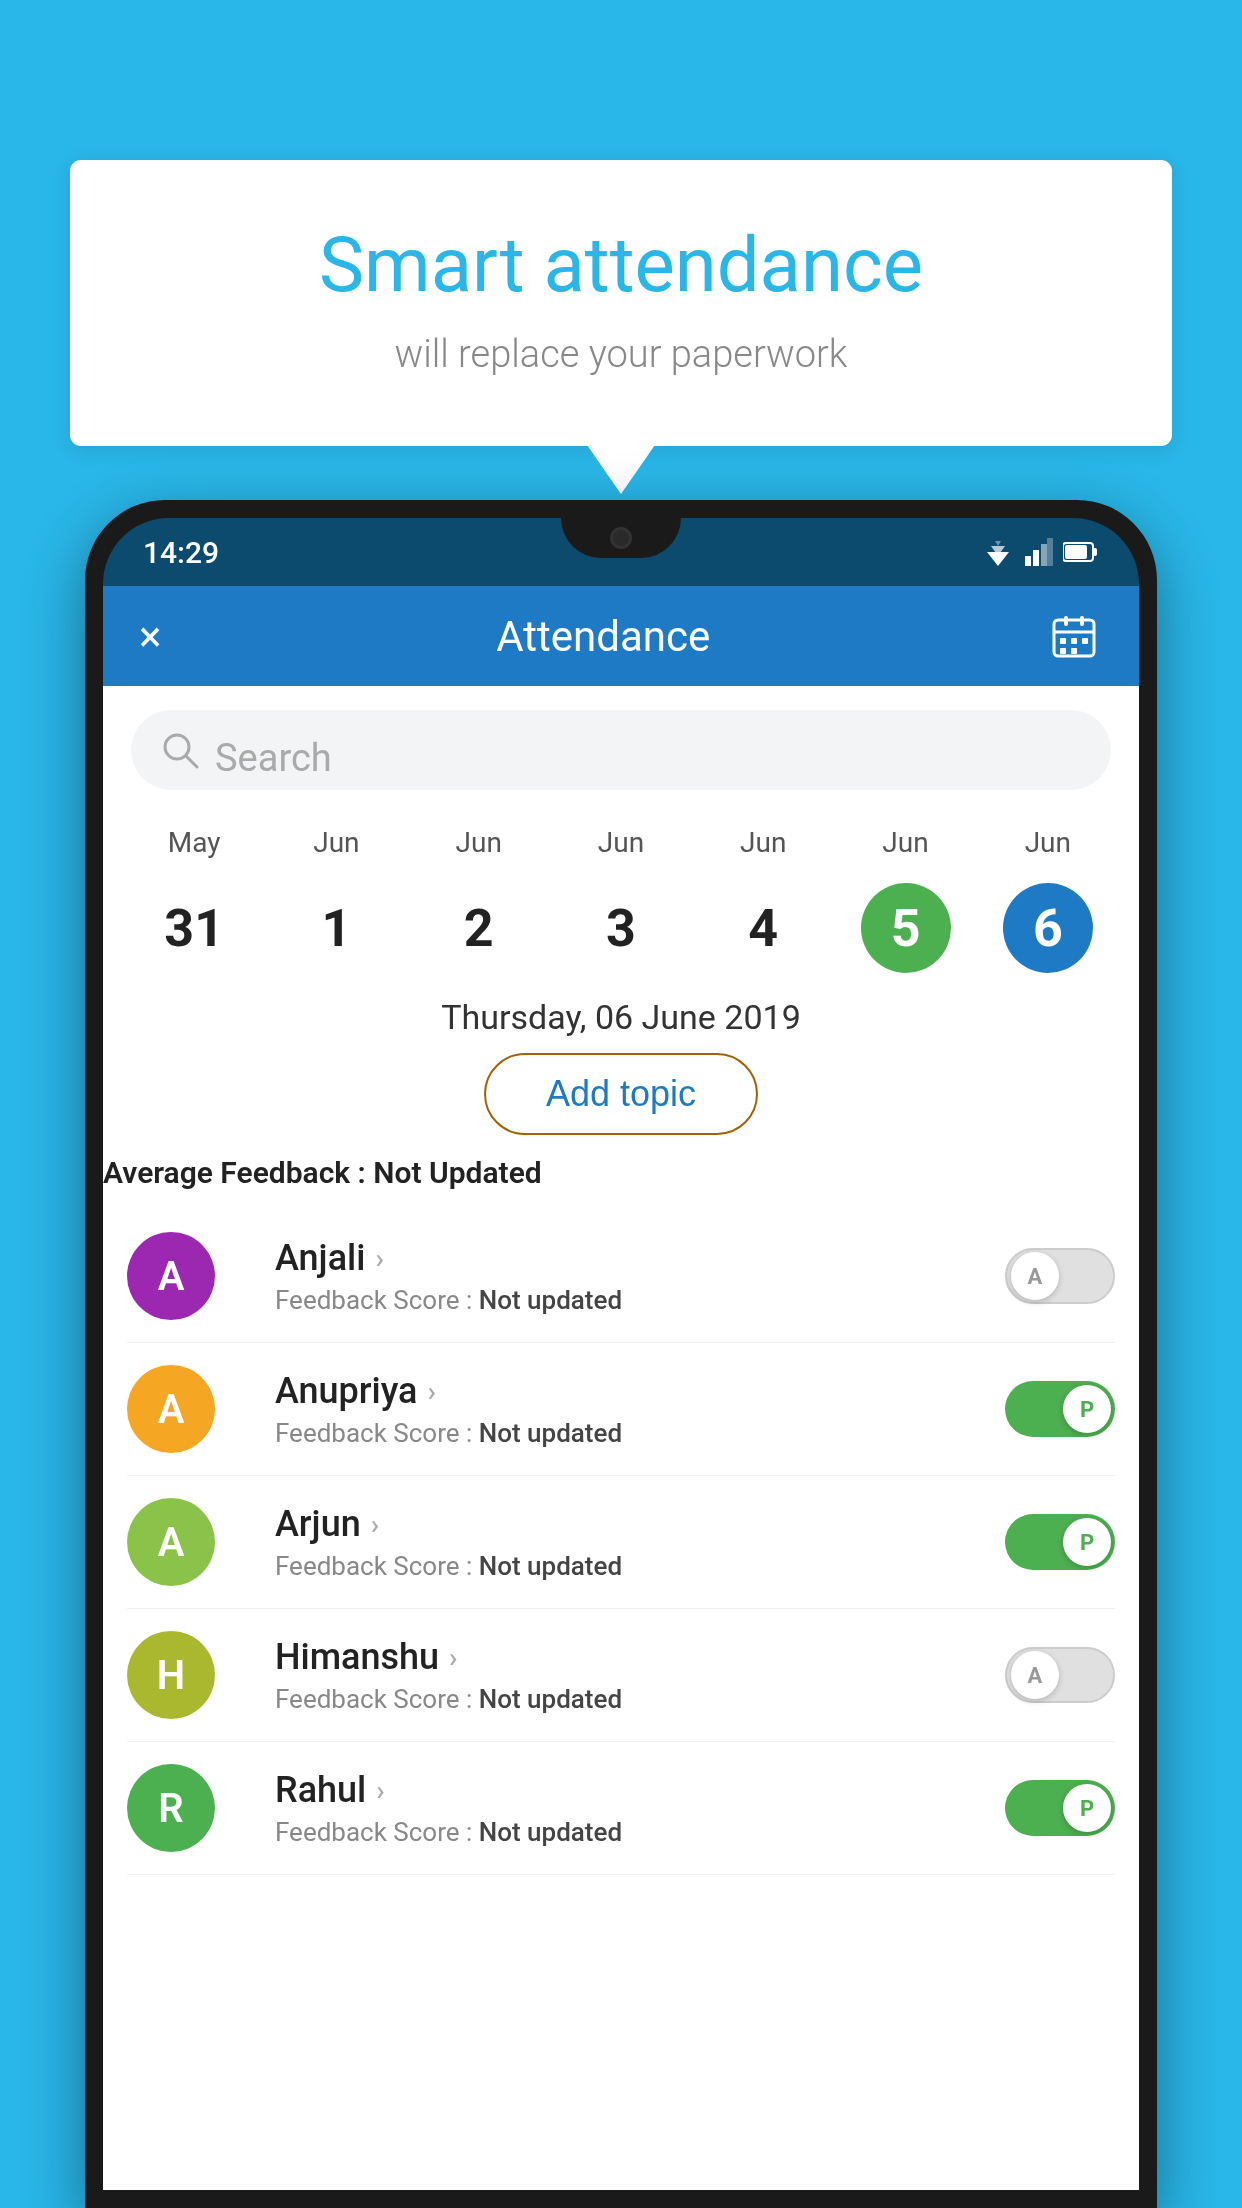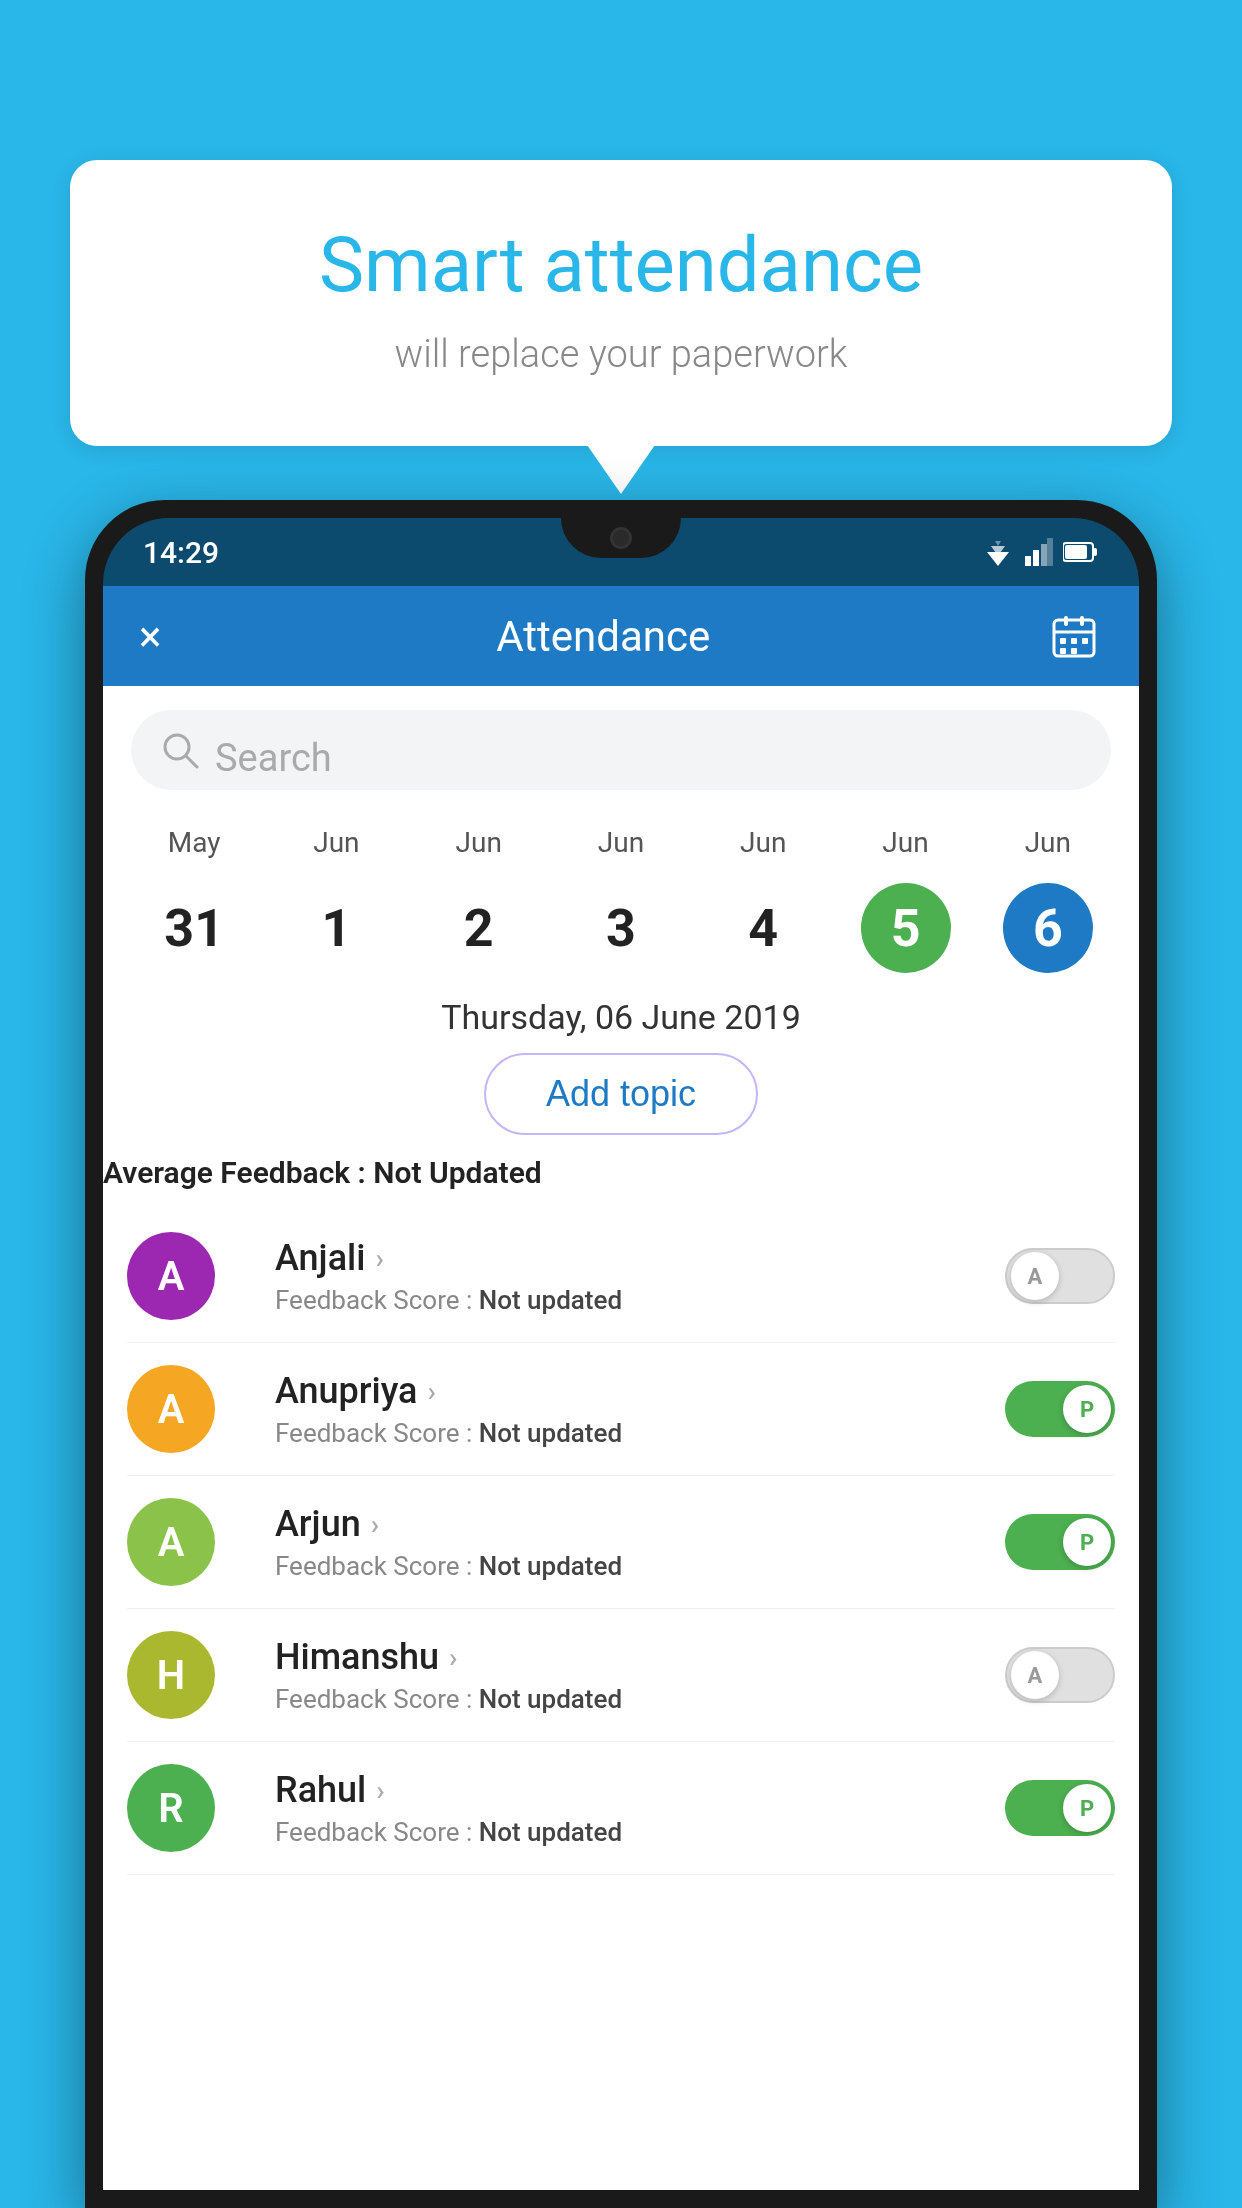--- a/index.html
+++ b/index.html
@@ -16,21 +16,21 @@
     
     .speech-bubble-container {
       position: absolute;
       top: 160px;
       left: 70px;
       right: 70px;
     }
 
     .speech-bubble {
       background: white;
-      border-radius: 27px;
+      border-radius: 11px;
       padding: 60px 70px 70px;
       text-align: center;
       box-shadow: 0 4px 20px rgba(0,0,0,0.1);
       position: relative;
     }
 
     .speech-bubble::after {
       content: '';
       position: absolute;
       bottom: -48px;
@@ -233,21 +233,21 @@
       font-size: 34px;
       color: #333;
       margin: 24px 0 16px;
       font-weight: 400;
     }
 
     
     .add-topic-btn {
       display: block;
       margin: 0 auto 20px;
-      border: 2px solid #c4b5fd;
+      border: 2px solid #a16207;
       border-radius: 50px;
       padding: 18px 60px;
       background: white;
       color: #1e7ac4;
       font-size: 36px;
       cursor: pointer;
       width: fit-content;
     }
 
     

